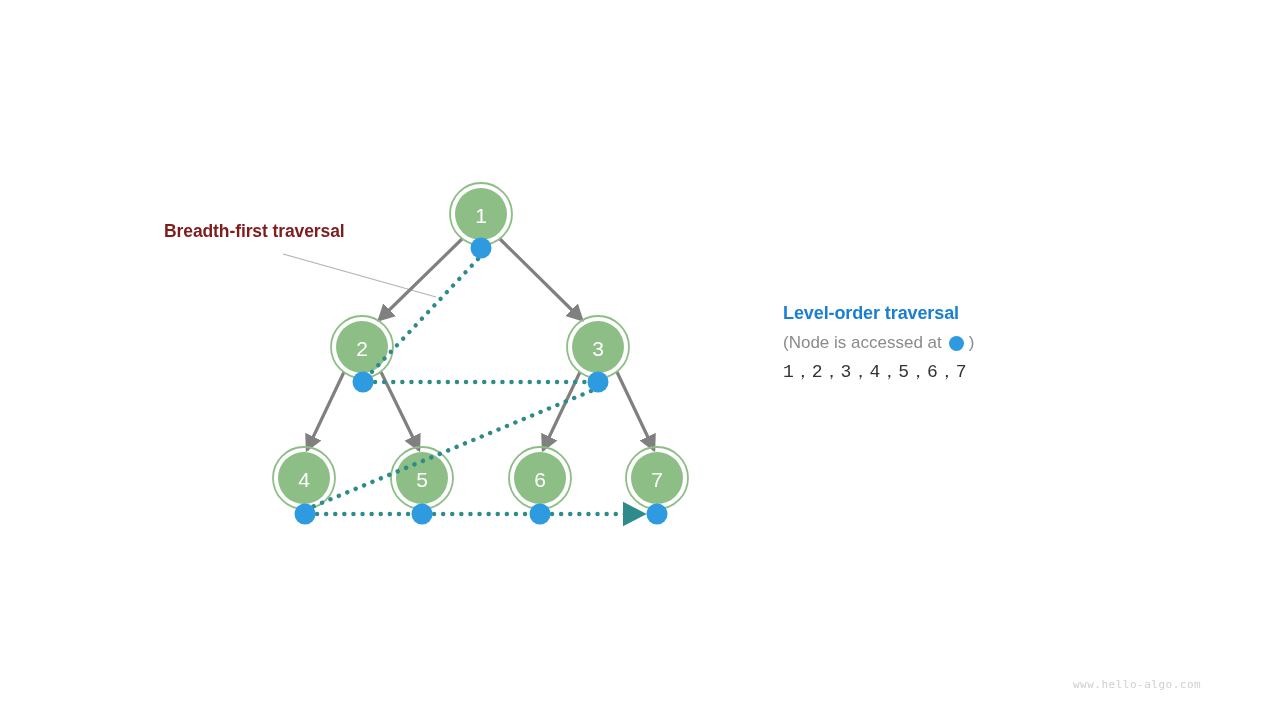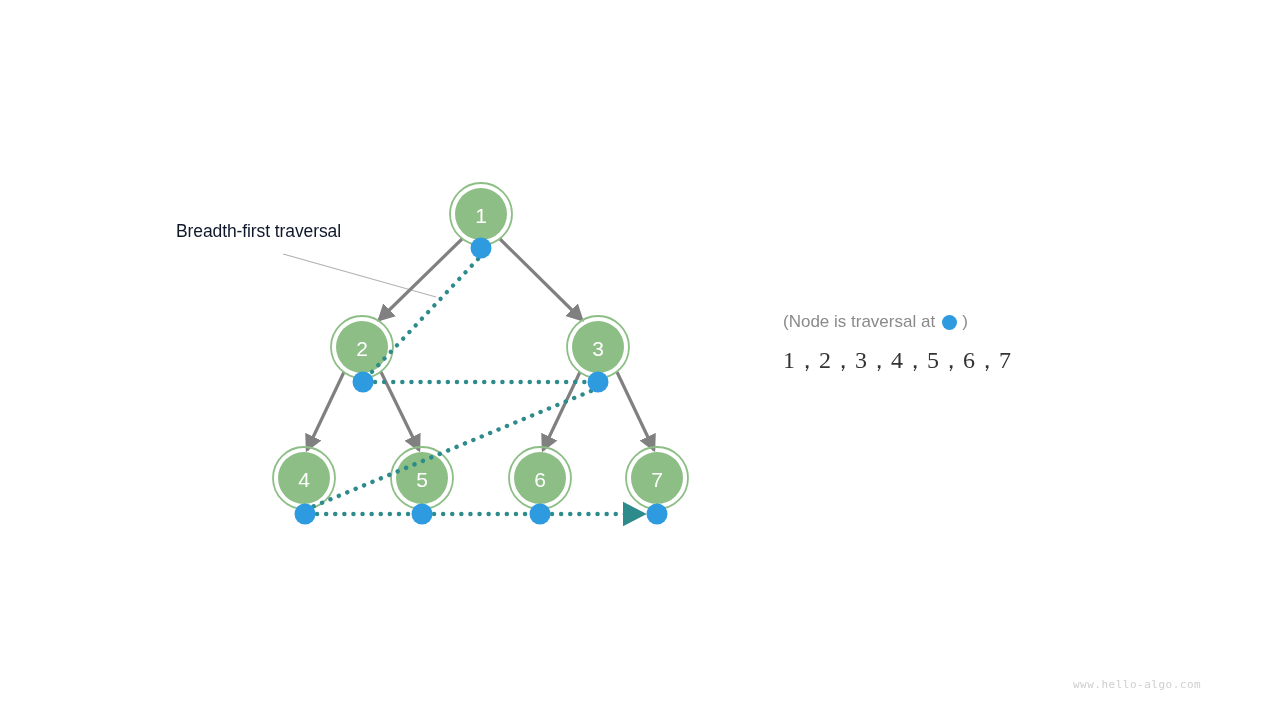--- a/index.html
+++ b/index.html
@@ -23,26 +23,26 @@
   }
   .node-label {
     font-family: "Liberation Sans", sans-serif;
     font-size: 21px;
     fill: #ffffff;
     text-anchor: middle;
     dominant-baseline: central;
   }
   .bfs-label {
     position: absolute;
-    left: 176px;
+    left: 164px;
     top: 221px;
     font-family: "Liberation Sans", sans-serif;
     font-size: 17.5px;
-    font-weight: normal;
-    color: #0f172a;
+    font-weight: bold;
+    color: #7f1d1d;
     letter-spacing: -0.1px;
     white-space: nowrap;
   }
   .legend {
     position: absolute;
     left: 783px;
     top: 303px;
     width: 330px;
   }
   .legend-title {
@@ -65,23 +65,23 @@
   .legend-dot {
     display: inline-block;
     width: 15px;
     height: 15px;
     border-radius: 50%;
     background: #2e9be0;
     margin: 0 5px 0 7px;
     vertical-align: middle;
   }
   .legend-seq {
-    margin-top: 12px;
-    font-family: Liberation Serif, serif;
-    font-size: 24px;
+    margin-top: 6px;
+    font-family: Liberation Mono, monospace;
+    font-size: 18px;
     color: #333333;
     white-space: nowrap;
   }
   .watermark {
     position: absolute;
     left: 1073px;
     top: 678px;
     font-family: "DejaVu Sans Mono", "Liberation Mono", monospace;
     font-size: 11px;
     color: #cfcfcf;
@@ -169,21 +169,22 @@
     <circle cx="305" cy="514" r="10.5"></circle>
     <circle cx="422" cy="514" r="10.5"></circle>
     <circle cx="540" cy="514" r="10.5"></circle>
     <circle cx="657" cy="514" r="10.5"></circle>
   </g>
 </svg>
 
 <div class="bfs-label">Breadth-first traversal</div>
 
 <div class="legend">
+  <div class="legend-title">Level-order traversal</div>
   <div class="legend-sub">
-    <span>(Node is traversal at</span>
+    <span>(Node is accessed at</span>
     <span class="legend-dot"></span>
     <span>)</span>
   </div>
   <div class="legend-seq">1，2，3，4，5，6，7</div>
 </div>
 
 <div class="watermark">www.hello-algo.com</div>
 
 </body></html>

